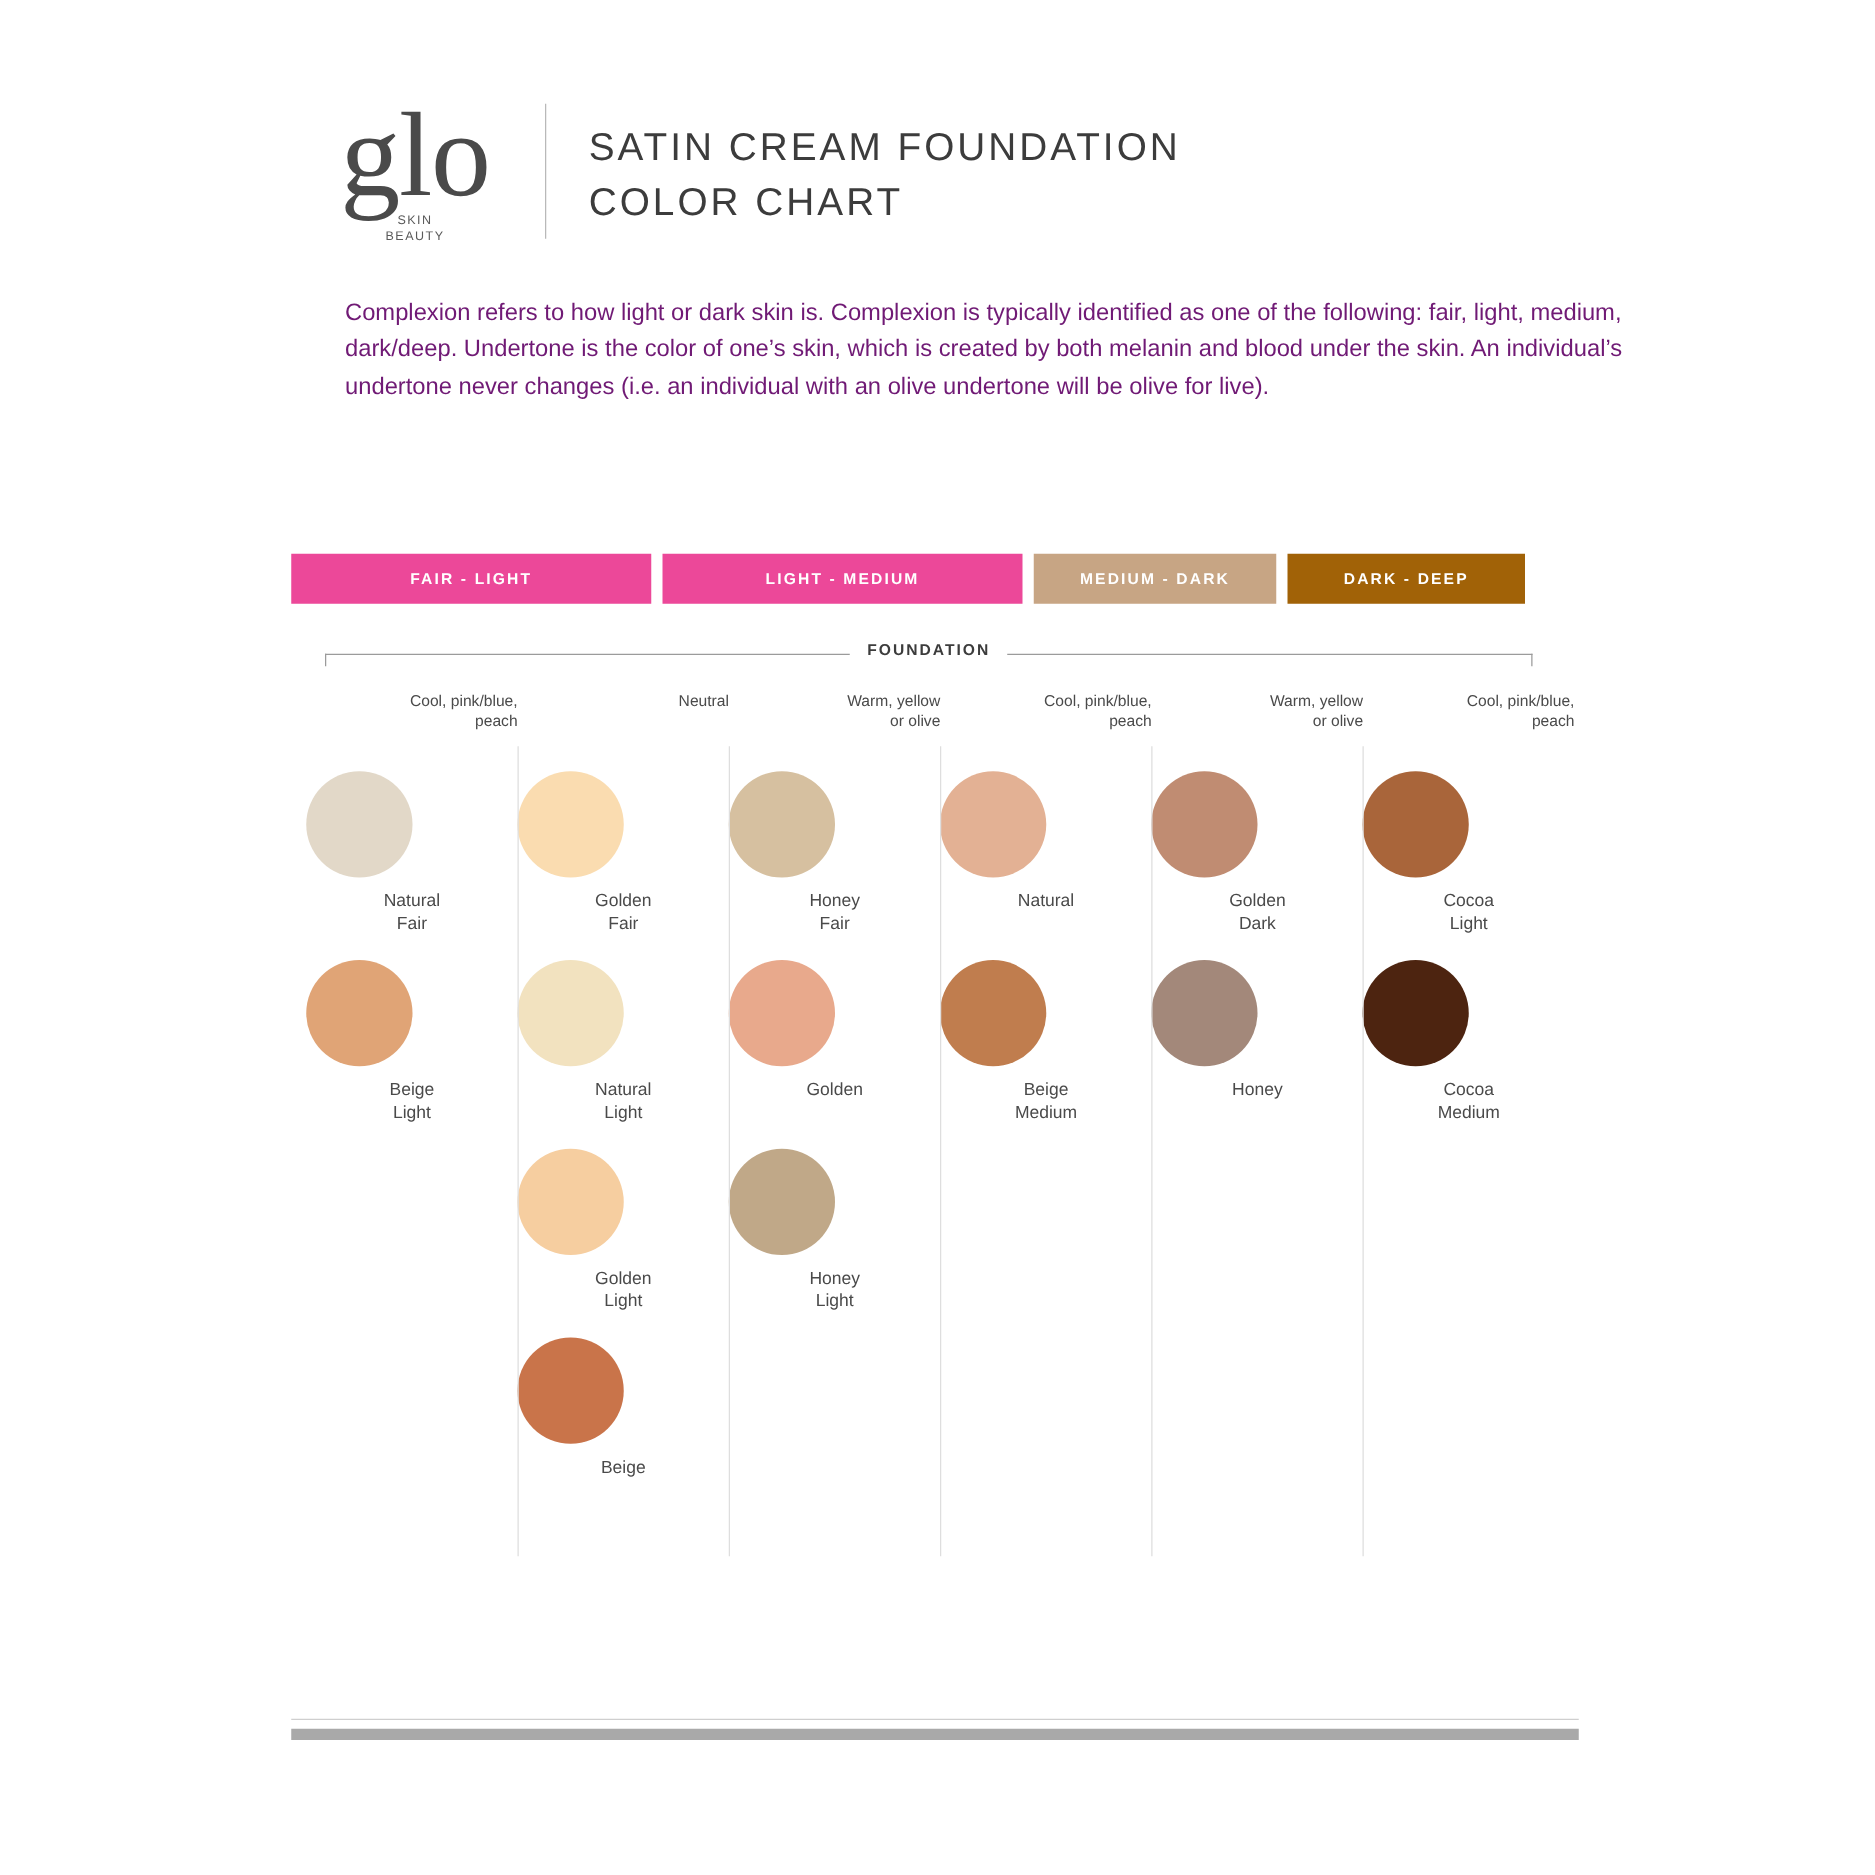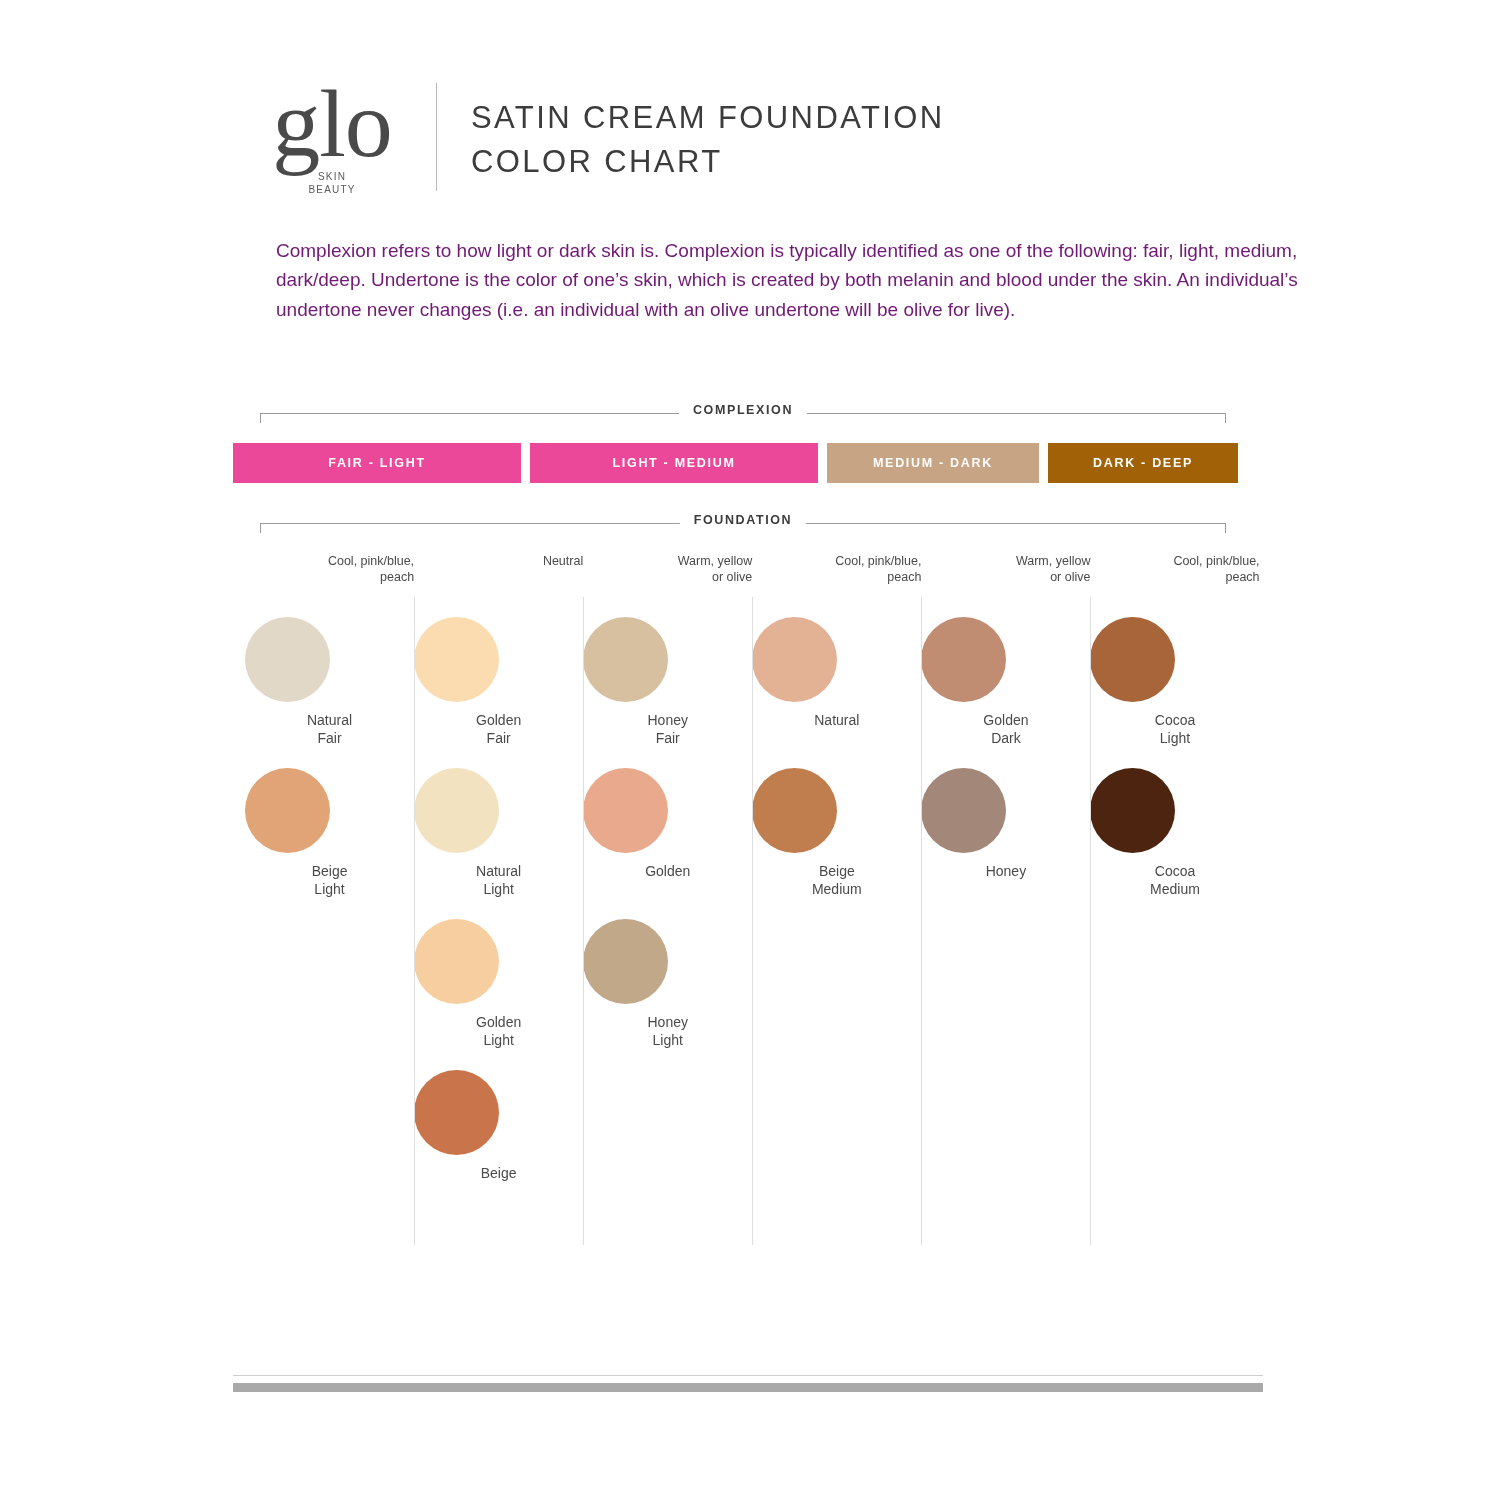--- a/index.html
+++ b/index.html
@@ -230,35 +230,29 @@
     <div class="title-block">
       <div class="title-line">SATIN CREAM FOUNDATION</div>
       <div class="title-line">COLOR CHART</div>
     </div>
   </div>
 
   <div class="intro">
     <p>Complexion refers to how light or dark skin is. Complexion is typically identified as one of the following: fair, light, medium, dark/deep. Undertone is the color of one’s skin, which is created by both melanin and blood under the skin. An individual’s undertone never changes (i.e. an individual with an olive undertone will be olive for live).</p>
   </div>
 
-  <div class="bracket-row" style="top:403px;">
-    <div class="bar"></div>
-    <div class="tick left"></div>
-    <div class="tick right"></div>
-    <div class="label">COMPLEXION</div>
-  </div>
 
   <div class="bands">
       <div class="band" style="background: #ec4899; width: 288px;">
         <span>FAIR - LIGHT</span>
       </div>
       <div class="band" style="background: #ec4899; width: 288px;">
         <span>LIGHT - MEDIUM</span>
       </div>
-      <div class="band" style="background: rgb(199, 165, 132); width: 212px;">
+      <div class="band" style="background: rgb(199, 165, 132); width: 194px;">
         <span>MEDIUM - DARK</span>
       </div>
       <div class="band" style="background: #a16207; width: 190px;">
         <span>DARK - DEEP</span>
       </div>
     </div>
 
   <div class="bracket-row" style="top:513px;">
     <div class="bar"></div>
     <div class="tick left"></div>

